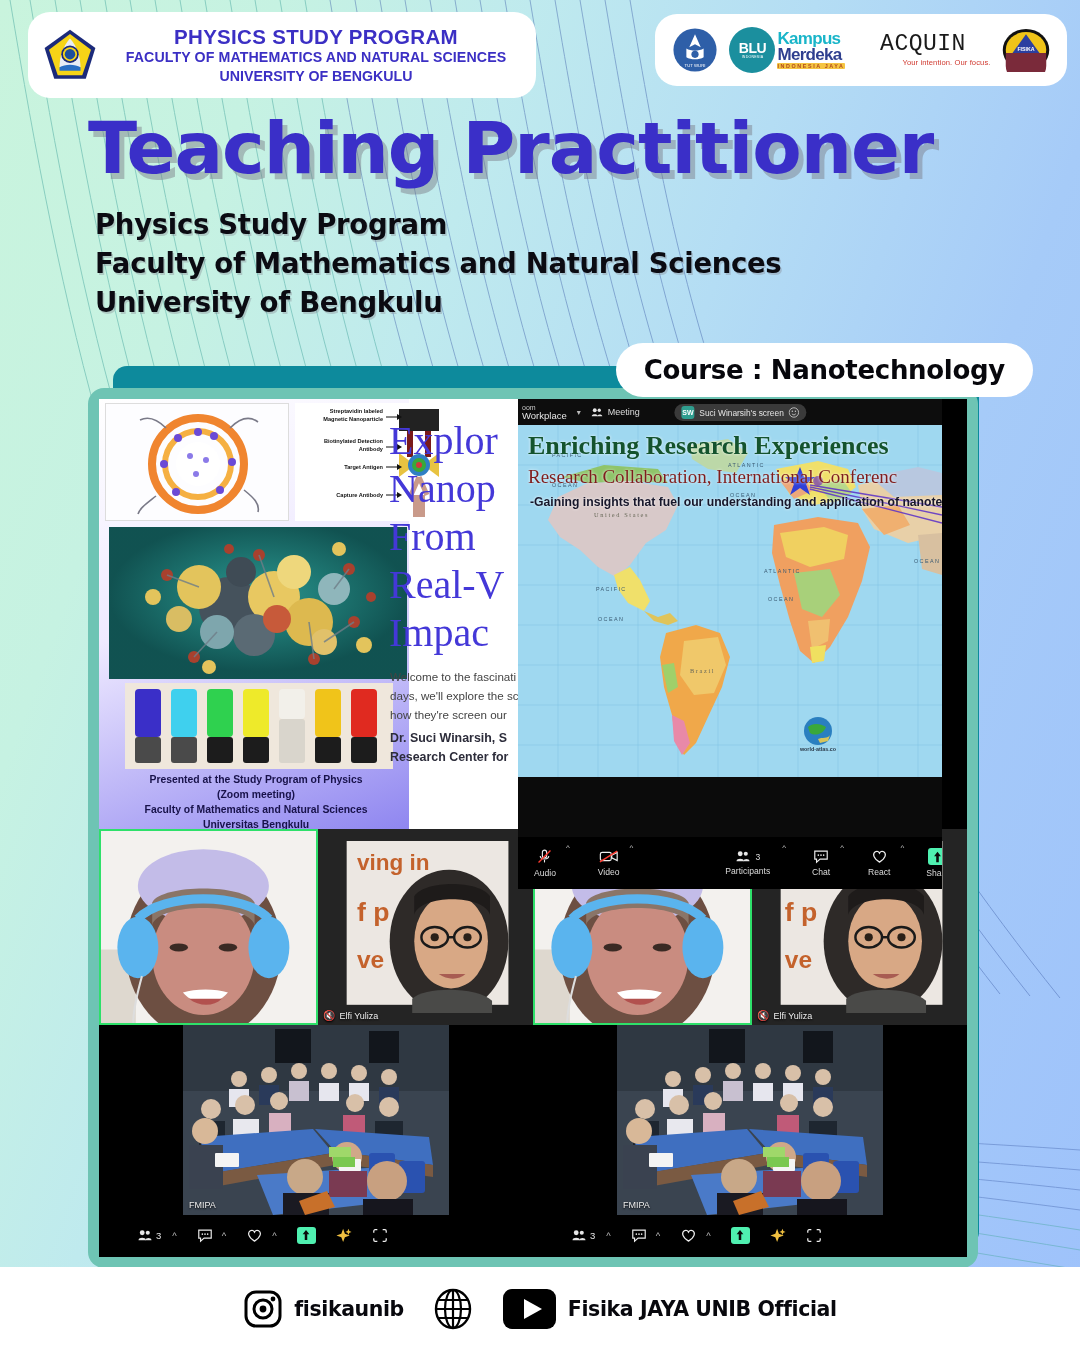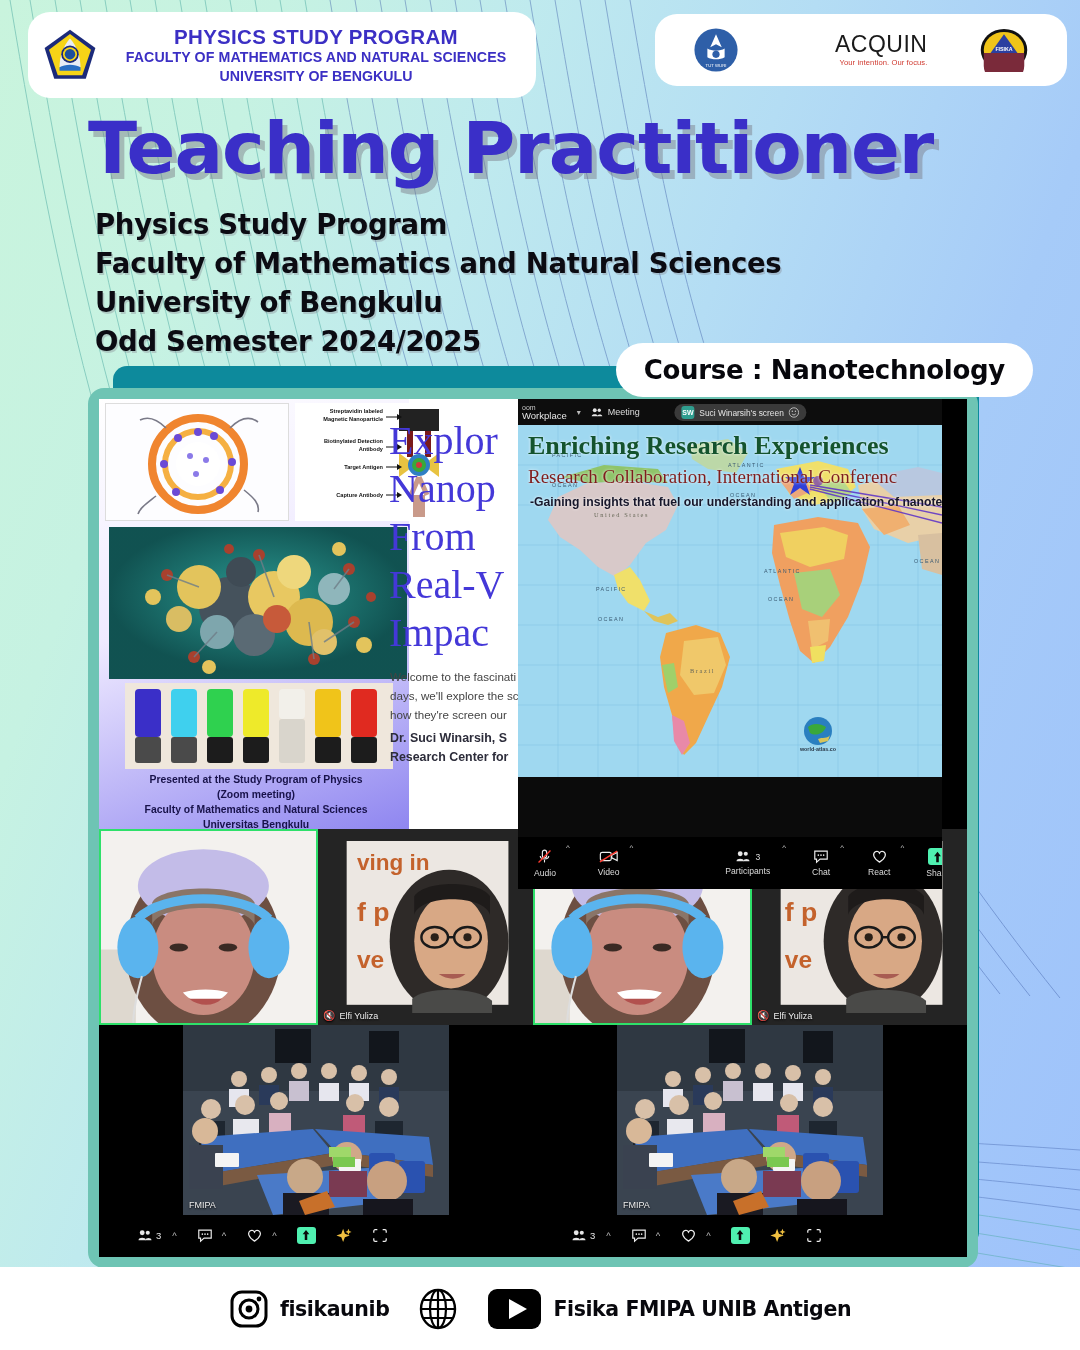--- a/index.html
+++ b/index.html
@@ -39,21 +39,21 @@
     width:46px;height:46px;border-radius:50%;background:#1b8f9e;
     display:flex;flex-direction:column;align-items:center;justify-content:center;color:#fff;
   }
   .blu-txt{font-size:14px;font-weight:800;letter-spacing:-.5px;line-height:1;}
   .blu-sub{font-size:3.6px;letter-spacing:.2px;}
   .km-text{line-height:.95;}
   .km-1{color:#19b5c9;font-weight:800;font-size:17px;letter-spacing:-.7px;}
   .km-2{color:#2f3f8f;font-weight:800;font-size:17px;letter-spacing:-.7px;}
   .km-3{background:#f5c542;color:#b04a1c;font-size:5.4px;font-weight:800;letter-spacing:1.6px;text-align:center;border-radius:1px;padding:.5px 0;}
   .acq-wrap{text-align:center;line-height:1;}
-  .acq-1{font-size:23px;font-weight:400;color:#1a1a1a;letter-spacing:.5px;font-family:Liberation Sans, sans-serif;text-align:right;}
+  .acq-1{font-size:23px;font-weight:400;color:#1a1a1a;letter-spacing:.5px;font-family:Liberation Mono, monospace;}
   .acq-2{font-size:7.6px;color:#d0392f;margin-top:3px;letter-spacing:.1px;margin-left:47px;}
 
   
   .main-title{
     position:absolute; left:88px; top:112px; z-index:5;
     font-size:72px; font-weight:800; color:#3a2fc8;
     letter-spacing:-1px; line-height:1;
     text-shadow: 5px 6px 0 rgba(120,120,130,.45);
     font-family:"DejaVu Sans", sans-serif;
   }
@@ -208,20 +208,31 @@
 <div class="hdr-logo-card">
   <div class="logo-slot">
     <svg width="46" height="46" viewBox="0 0 64 64">
       <circle cx="32" cy="32" r="30" fill="#2e5fa8"></circle>
       <path d="M32 10 L40 28 L32 24 L24 28 Z" fill="#fff"></path>
       <path d="M20 30 C 26 34 38 34 44 30 L44 42 C 38 46 26 46 20 42 Z" fill="#fff"></path>
       <circle cx="32" cy="38" r="5" fill="#2e5fa8"></circle>
       <text x="32" y="56" font-size="6" fill="#fff" text-anchor="middle" font-family="Liberation Sans">TUT WURI</text>
     </svg>
   </div>
+  <div class="logo-slot km-wrap">
+    <div class="blu-circle">
+      <div class="blu-txt">BLU</div>
+      <div class="blu-sub">INDONESIA</div>
+    </div>
+    <div class="km-text">
+      <div class="km-1">Kampus</div>
+      <div class="km-2">Merdeka</div>
+      <div class="km-3">INDONESIA JAYA</div>
+    </div>
+  </div>
   <div class="logo-slot">
     <div class="acq-wrap">
       <div class="acq-1"><span>ACQUIN</span></div>
       <div class="acq-2">Your intention. Our focus.</div>
     </div>
   </div>
   <div class="logo-slot">
     <svg width="48" height="44" viewBox="0 0 64 58">
       <ellipse cx="32" cy="29" rx="31" ry="28" fill="#111"></ellipse>
       <ellipse cx="32" cy="29" rx="27" ry="24" fill="#f0c419"></ellipse>
@@ -230,21 +241,20 @@
       <text x="32" y="30" font-size="7" fill="#fff" text-anchor="middle" font-weight="bold" font-family="Liberation Sans">FISIKA</text>
     </svg>
   </div>
 </div>
 
 <div class="main-title">Teaching Practitioner</div>
 <div class="sub-lines">
   <div>Physics Study Program</div>
   <div>Faculty of Mathematics and Natural Sciences</div>
   <div>University of Bengkulu</div>
-  <div>Odd Semester 2024/2025</div>
 </div>
 <div class="course-badge">Course : Nanotechnology</div>
 
 <div class="frame-back"></div>
 <div class="frame">
   <div class="shot">
 
     <div class="row1">
 
       <div class="slide-left">
@@ -980,15 +990,15 @@
       <path d="M6 12 H36" stroke="#000" stroke-width="2"></path>
       <path d="M6 30 H36" stroke="#000" stroke-width="2"></path>
       <line x1="21" y1="2" x2="21" y2="40" stroke="#000" stroke-width="2.2"></line>
     </svg>
   </div>
   <div class="f-item">
     <svg width="55" height="42" viewBox="0 0 55 42">
       <rect x="1" y="1" width="53" height="40" rx="9" fill="#000"></rect>
       <polygon points="22,11 40,21 22,31" fill="#fff"></polygon>
     </svg>
-    <span class="f-txt">Fisika FMIPA UNIB Antigen</span>
+    <span class="f-txt">Fisika JAYA UNIB Official</span>
   </div>
 </div>
 
 </body></html>

